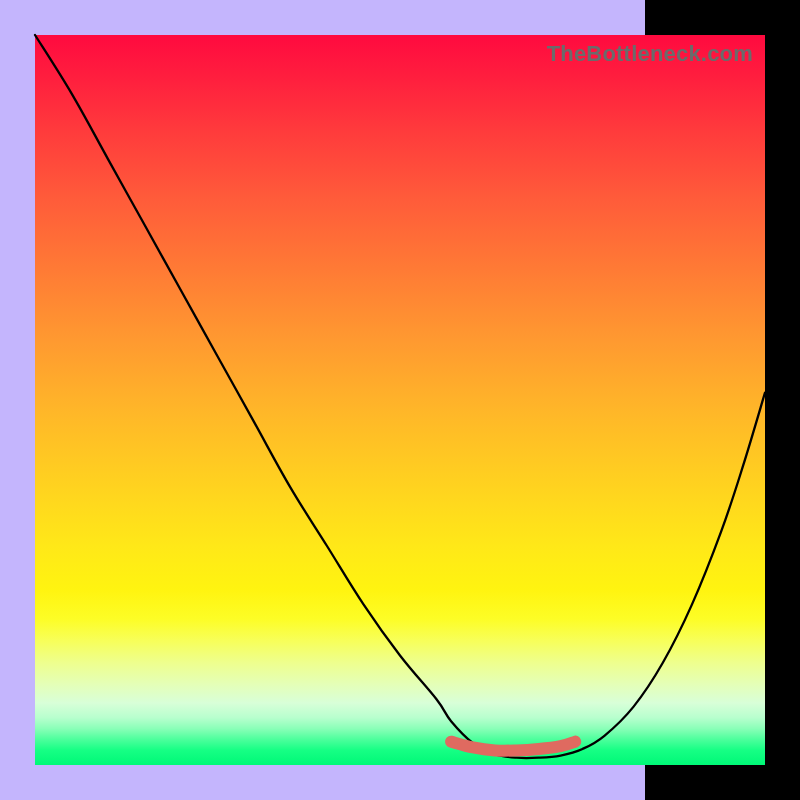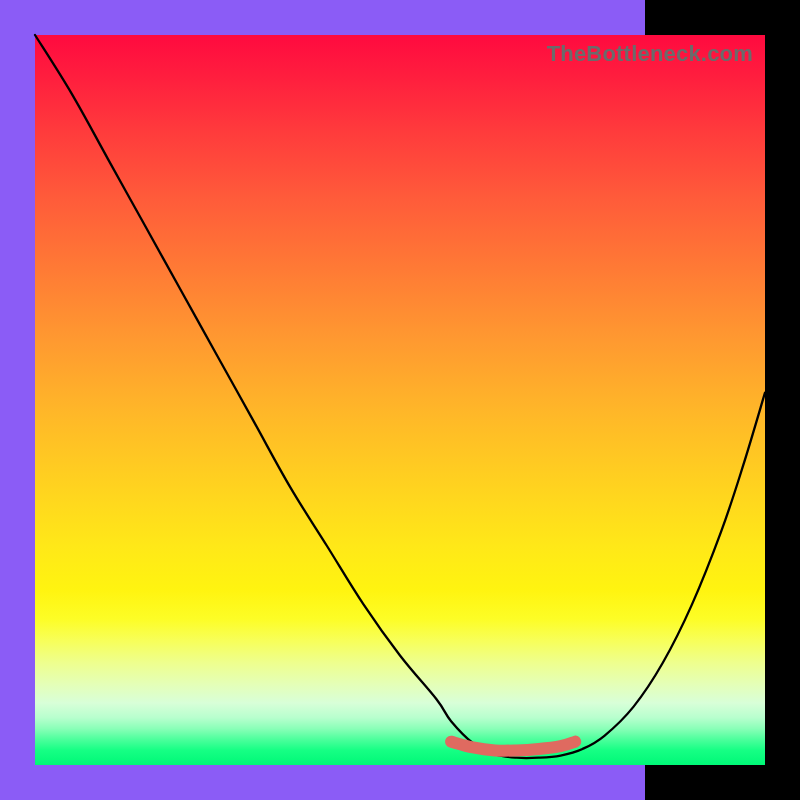--- a/index.html
+++ b/index.html
@@ -1,21 +1,21 @@
 <!DOCTYPE html>
 <html><head>
 <meta charset="utf-8">
 <style>
   * { margin: 0; padding: 0; box-sizing: border-box; }
   html, body { width: 800px; height: 800px; overflow: hidden; background: #000; }
   .frame {
     position: relative;
     width: 645px;
     height: 800px;
-    background: #8b5cf6;
+    background: #c4b5fd;
   }
   .plot-area {
     position: absolute;
     left: 35px;
     top: 35px;
     width: 730px;
     height: 730px;
     background: linear-gradient(to bottom,
       #ff0a3f 0%,
       #ff1f3e 6%,

